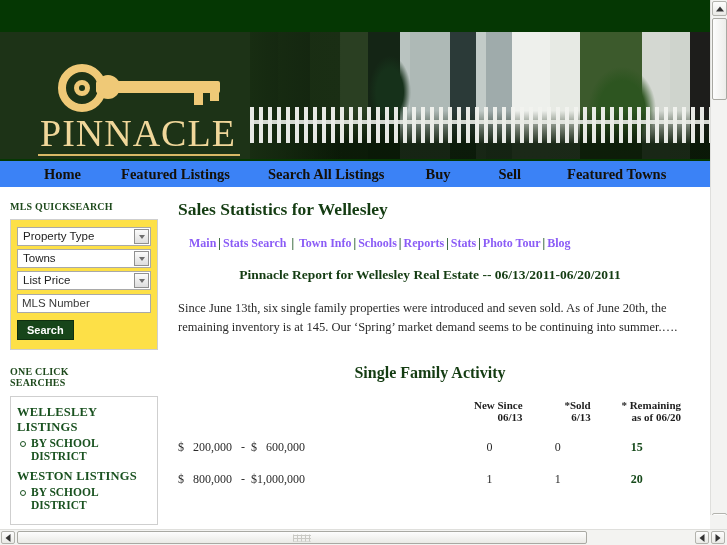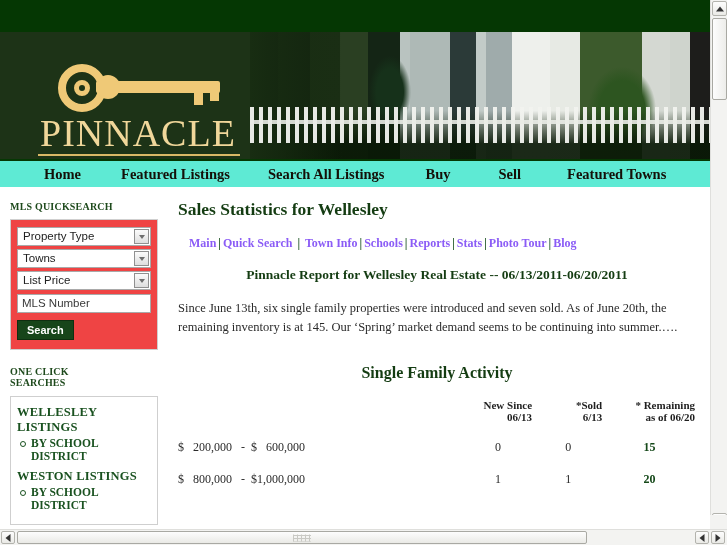--- a/index.html
+++ b/index.html
@@ -235,21 +235,21 @@
   #logo-rule {
     height: 2px;
     background: #d9b866;
     margin: 2px 0 3px 2px;
     width: 202px;
   }
 
   
   #navbar {
     height: 28px;
-    background: #5eead4;
+    background: #3b82f6;
     border-top: 2px solid #053703;
     display: flex;
     align-items: center;
     box-sizing: border-box;
   }
   #navbar .nav-item {
     font-family: "Liberation Serif", serif;
     font-weight: bold;
     font-size: 14.5px;
     color: #141008;
@@ -276,21 +276,21 @@
     font-family: "Liberation Serif", serif;
     font-weight: bold;
     font-size: 10px;
     color: #1e4a1c;
     letter-spacing: 0.2px;
     margin-bottom: 7px;
   }
   .side-head.two-line { line-height: 1.15; }
   .panel {
     border: 1px solid #cfcfcf;
-    background: #ef4444;
+    background: #fde047;
     padding: 7px 6px 9px 6px;
     width: 148px;
     box-sizing: border-box;
   }
   .fake-select {
     position: relative;
     height: 19px;
     border: 1px solid #a9a9a9;
     background: #ffffff;
     margin-bottom: 3px;
@@ -374,21 +374,21 @@
     position: absolute;
     left: -11px; top: 4px;
     width: 4px; height: 4px;
     border: 1px solid #1a5220;
     border-radius: 50%;
   }
 
   
   #main {
     flex: 1;
-    padding: 12px 14px 0 8px;
+    padding: 12px 28px 0 8px;
     box-sizing: border-box;
     min-width: 0;
   }
   #page-title {
     font-family: "Liberation Serif", serif;
     font-weight: bold;
     font-size: 17.5px;
     color: #143c12;
     margin: 0 0 16px 0;
   }
@@ -531,21 +531,21 @@
         <div class="sub-link">BY SCHOOL DISTRICT</div>
 
       </div>
     </div>
 
     <div id="main">
 
       <h1 id="page-title">Sales Statistics for Wellesley</h1>
 
       <div id="subnav">
-        <a>Main</a><span class="sep">|</span><a>Quick Search</a><span class="sep"> |</span> <a>Town Info</a><span class="sep">|</span><a>Schools</a><span class="sep">|</span><a>Reports</a><span class="sep">|</span><a>Stats</a><span class="sep">|</span><a>Photo Tour</a><span class="sep">|</span><a>Blog</a>
+        <a>Main</a><span class="sep">|</span><a>Stats Search</a><span class="sep"> |</span> <a>Town Info</a><span class="sep">|</span><a>Schools</a><span class="sep">|</span><a>Reports</a><span class="sep">|</span><a>Stats</a><span class="sep">|</span><a>Photo Tour</a><span class="sep">|</span><a>Blog</a>
       </div>
 
       <div id="report-line">Pinnacle Report  for Wellesley Real Estate -- 06/13/2011-06/20/2011</div>
 
       <p id="intro">Since June 13th, six single family properties were introduced and seven sold. As of June 20th, the remaining inventory is at 145. Our ‘Spring’ market demand seems to be continuing into summer.….</p>
 
       <div id="section-title">Single Family Activity</div>
 
       <table class="stats">
         <thead>

